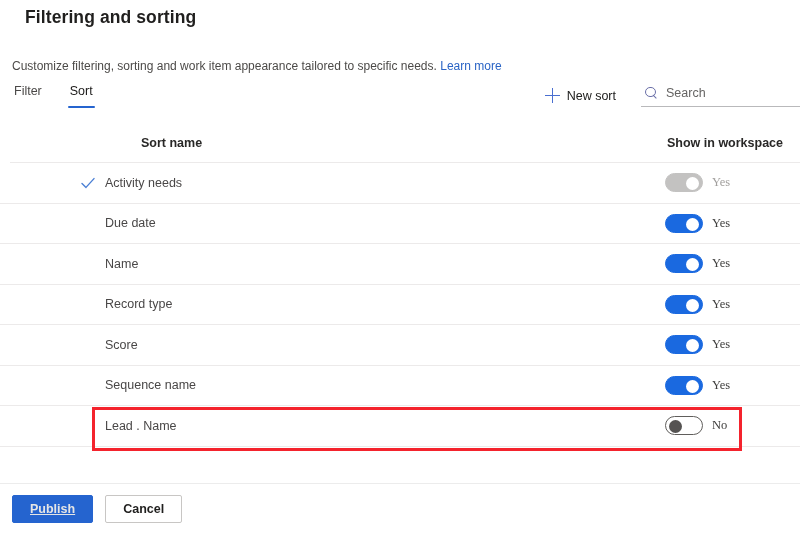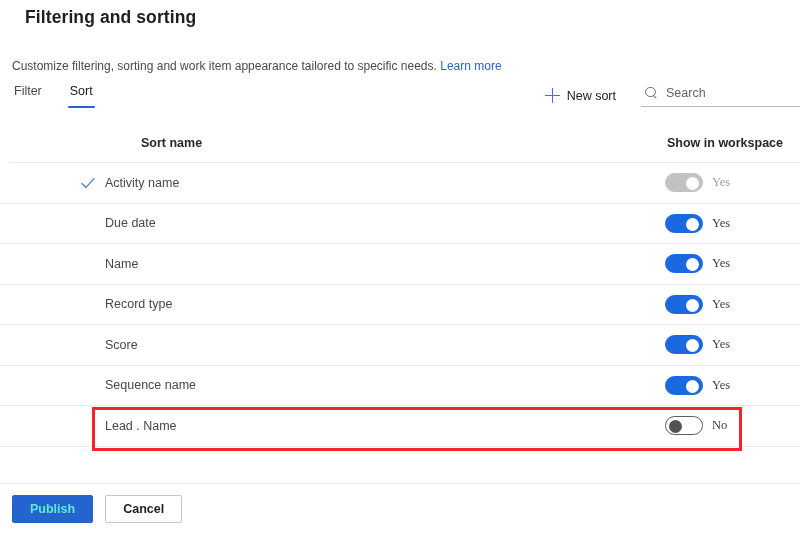--- a/index.html
+++ b/index.html
@@ -278,22 +278,23 @@
     height: 28px;
     padding: 0 17px;
     border-radius: 2px;
     cursor: pointer;
     line-height: 26px;
     white-space: nowrap;
   }
   .btn-primary {
     background: #2564cf;
     border: 1px solid #2564cf;
-    color: #5eead4;
+    color: #e5e5e5;
     font-weight: 600;
+    text-decoration: underline;
   }
   .btn-secondary {
     background: #ffffff;
     border: 1px solid #c8c6c4;
     color: #201f1e;
     font-weight: 600;
   }
 </style>
 </head>
 <body>
@@ -329,21 +330,21 @@
       <div class="th-show">Show in workspace</div>
       <div class="rowline" style="bottom:0"></div>
     </div>
     <div class="rows" id="rows">
         <div class="row">
           <span class="row-check">
             <svg class="check-icon" viewBox="0 0 16 16">
               <path d="M2 8.6 L6 12.4 L14 3.6" fill="none" stroke="#4a7fd4" stroke-width="1.4" stroke-linecap="round" stroke-linejoin="round"></path>
             </svg>
           </span>
-          <span class="row-label">Activity name</span>
+          <span class="row-label">Activity needs</span>
           <span class="row-toggle">
             <span class="toggle on disabled">
               <span class="knob"></span>
             </span>
             <span class="toggle-label muted">Yes</span>
           </span>
         </div>
         <div class="row">
           <span class="row-label">Due date</span>
           <span class="row-toggle">

